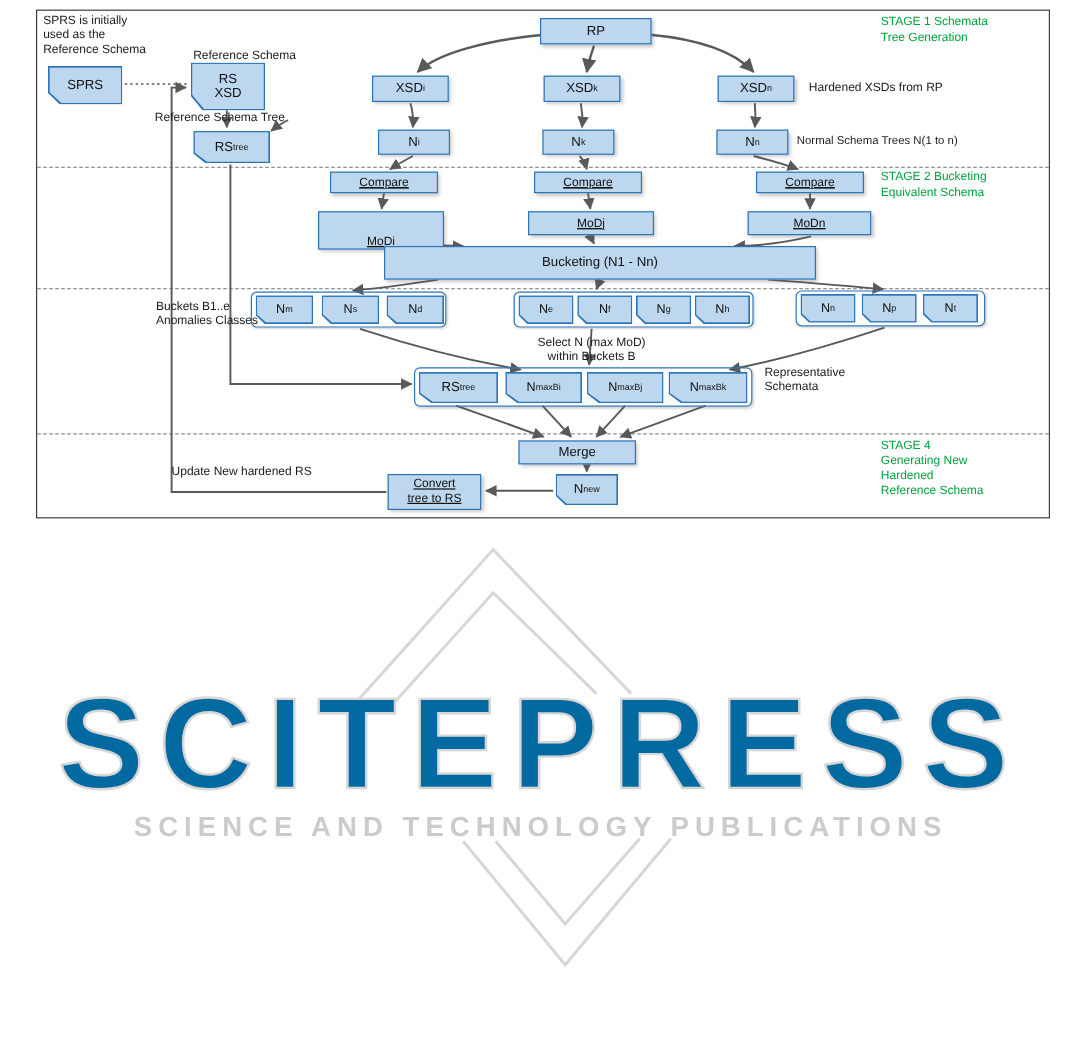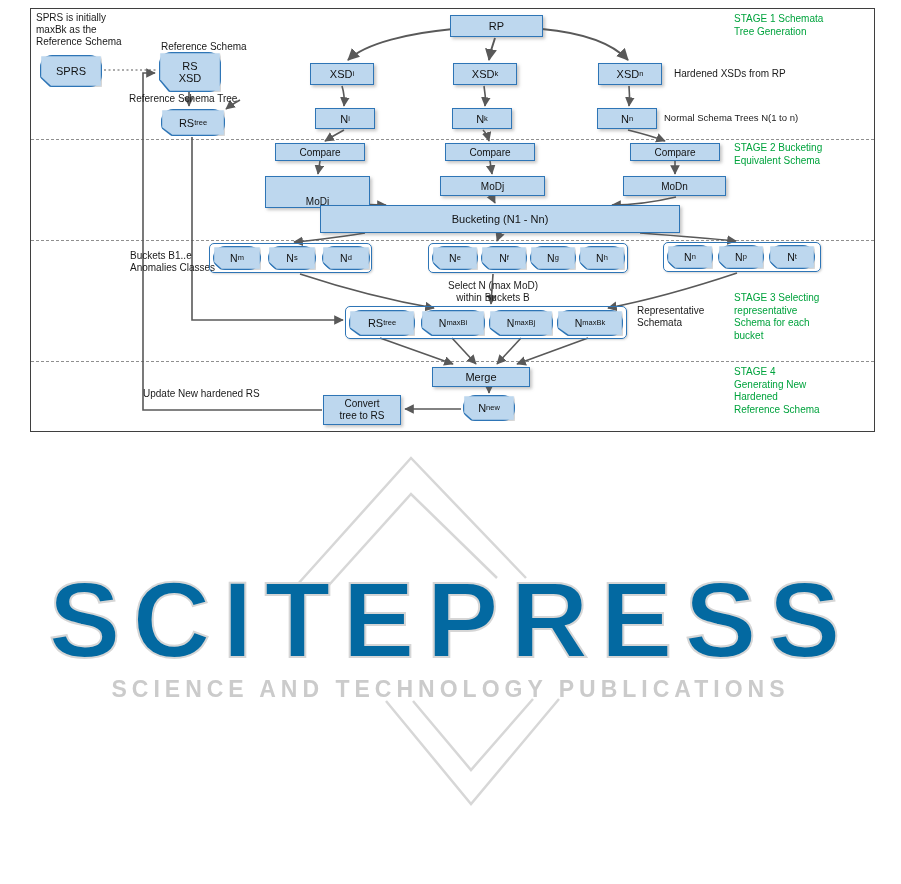--- a/index.html
+++ b/index.html
@@ -2,27 +2,27 @@
 <html><head>
 <meta charset="utf-8">
 <style>
   * { box-sizing: border-box; margin: 0; padding: 0; }
   body { background: #fff; font-family: "Liberation Sans", sans-serif; }
   .page { position: relative; width: 901px; height: 884px; background: #fff; overflow: hidden; }
   .frame { position: absolute; border: 1px solid #3f3f3f; background: transparent; }
   .dash { position: absolute; border-top: 1px dashed #8f8f8f; height: 0; }
   .box { position: absolute; background: #bdd7ee; border: 1px solid #2e75b6; display: flex; align-items: center; justify-content: center; font-size: 11px; color: #111; box-shadow: 2px 2px 3px rgba(90,90,90,0.35); text-align: center; }
   .box.col, .lbl.col { flex-direction: column; line-height: 12px; }
-  .doc { position: absolute; background: #2e75b6; clip-path: polygon(0 0, 100% 0, 100% 100%, 16% 100%, 0 70%); display: flex; align-items: center; justify-content: center; filter: drop-shadow(2px 2px 1.5px rgba(90,90,90,0.3)); border-radius: 12px; }
+  .doc { position: absolute; background: #2e75b6; clip-path: polygon(0 0, 100% 0, 100% 100%, 16% 100%, 0 70%); display: flex; align-items: center; justify-content: center; filter: drop-shadow(2px 2px 1.5px rgba(90,90,90,0.3)); }
   .doc::before { content: ""; position: absolute; inset: 1.2px; background: #bdd7ee; clip-path: polygon(0 0, 100% 0, 100% 100%, 16.5% 100%, 0 69%); }
   .doc .lbl { position: relative; z-index: 1; }
   .lbl { font-size: 11px; color: #111; display: flex; align-items: center; justify-content: center; }
   sub { font-size: 7.5px; line-height: 1; }
   .sm .lbl { font-size: 10.5px; }
-  .f10 { font-size: 10px; }
+  .f10 { font-size: 10px; text-decoration: underline; }
   .note { position: absolute; font-size: 10px; color: #1a1a1a; line-height: 12px; }
   .stage { position: absolute; font-size: 10px; font-weight: normal; color: #00a33d; line-height: 12.5px; }
   .group { position: absolute; border: 1px solid #2e75b6; border-radius: 5px; box-shadow: 1px 1px 2px rgba(90,90,90,0.25); }
   .arrows { position: absolute; left: 0; top: 0; pointer-events: none; }
   .arr { stroke: #595959; stroke-width: 1.6; fill: none; }
   .arr2 { stroke: #595959; stroke-width: 2; fill: none; }
   .dot { stroke: #595959; stroke-width: 1.2; fill: none; stroke-dasharray: 2 2.5; }
   .rib { stroke: #d7d7d7; stroke-width: 2.5; fill: none; }
   .wm-brand { position: absolute; left: 0; top: 566px; width: 100%; text-align: center; font-weight: bold; font-size: 108px; letter-spacing: 12px; line-height: 1; color: #0369a1; -webkit-text-stroke: 2px #d6d6d6; text-shadow: 0 0 1px #dcdcdc; white-space: nowrap; }
   .wm-tagline { position: absolute; left: 0; top: 676px; width: 100%; text-align: center; font-weight: bold; font-size: 23px; letter-spacing: 5px; color: #cbcbcb; white-space: nowrap; }
@@ -83,21 +83,21 @@
     <path class="arr" d="M489,388 L489,393" marker-end="url(#ah)"></path>
     <path class="arr" d="M461,409 L405,409" marker-end="url(#ah)"></path>
     <path class="arr" d="M322,410 L143,410 L143,73 L155,73" marker-end="url(#ah)"></path>
     <path class="arr" d="M189,92 L189,106" marker-end="url(#ah)"></path>
     <path class="dot" d="M104,70 L157,70"></path>
     <path class="arr" d="M240,100 Q231,105 226,109" marker-end="url(#ah)"></path>
   </svg>
 
   <div class="note" style="left:36px;top:12px;">
     <div>SPRS is initially</div>
-    <div>maxBk as the</div>
+    <div>used as the</div>
     <div>Reference Schema</div>
   </div>
   <div class="note" style="left:161px;top:41px;">Reference Schema</div>
 
   <div class="doc" style="left:40px;top:55px;width:62px;height:32px;">
     <span class="lbl">SPRS</span>
   </div>
   <div class="doc" style="left:159px;top:52px;width:62px;height:40px;">
     <span class="lbl col">
       <span>RS</span>
@@ -291,26 +291,20 @@
         <span>N</span>
         <sub>maxBk</sub>
       </span>
   </div>
 
   <div class="note" style="left:637px;top:305px;">
     <div>Representative</div>
     <div>Schemata</div>
   </div>
 
-  <div class="stage" style="left:734px;top:292px;">
-    <div>STAGE 3 Selecting</div>
-    <div>representative</div>
-    <div>Schema for each</div>
-    <div>bucket</div>
-  </div>
 
   <div class="box" style="left:432px;top:367px;width:98px;height:20px;">
     <span class="lbl">Merge</span>
   </div>
 
   <div class="doc" style="left:463px;top:395px;width:52px;height:26px;">
     <span class="lbl">
         <span>N</span>
         <sub>new</sub>
       </span>

